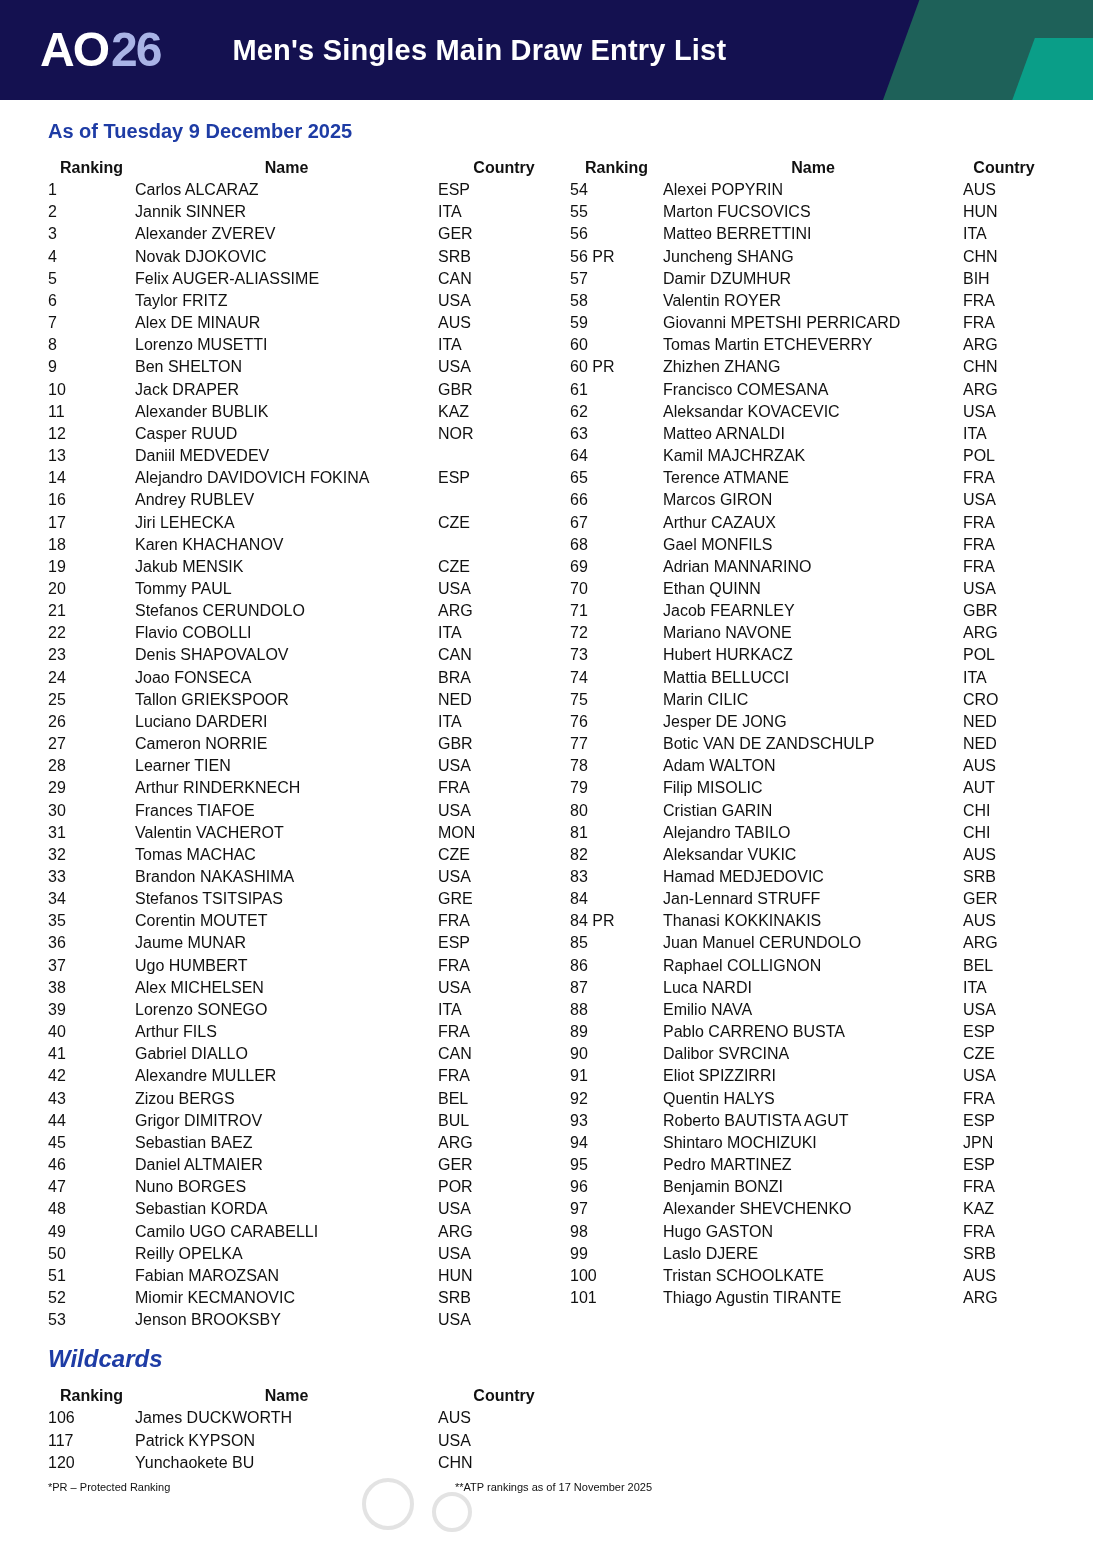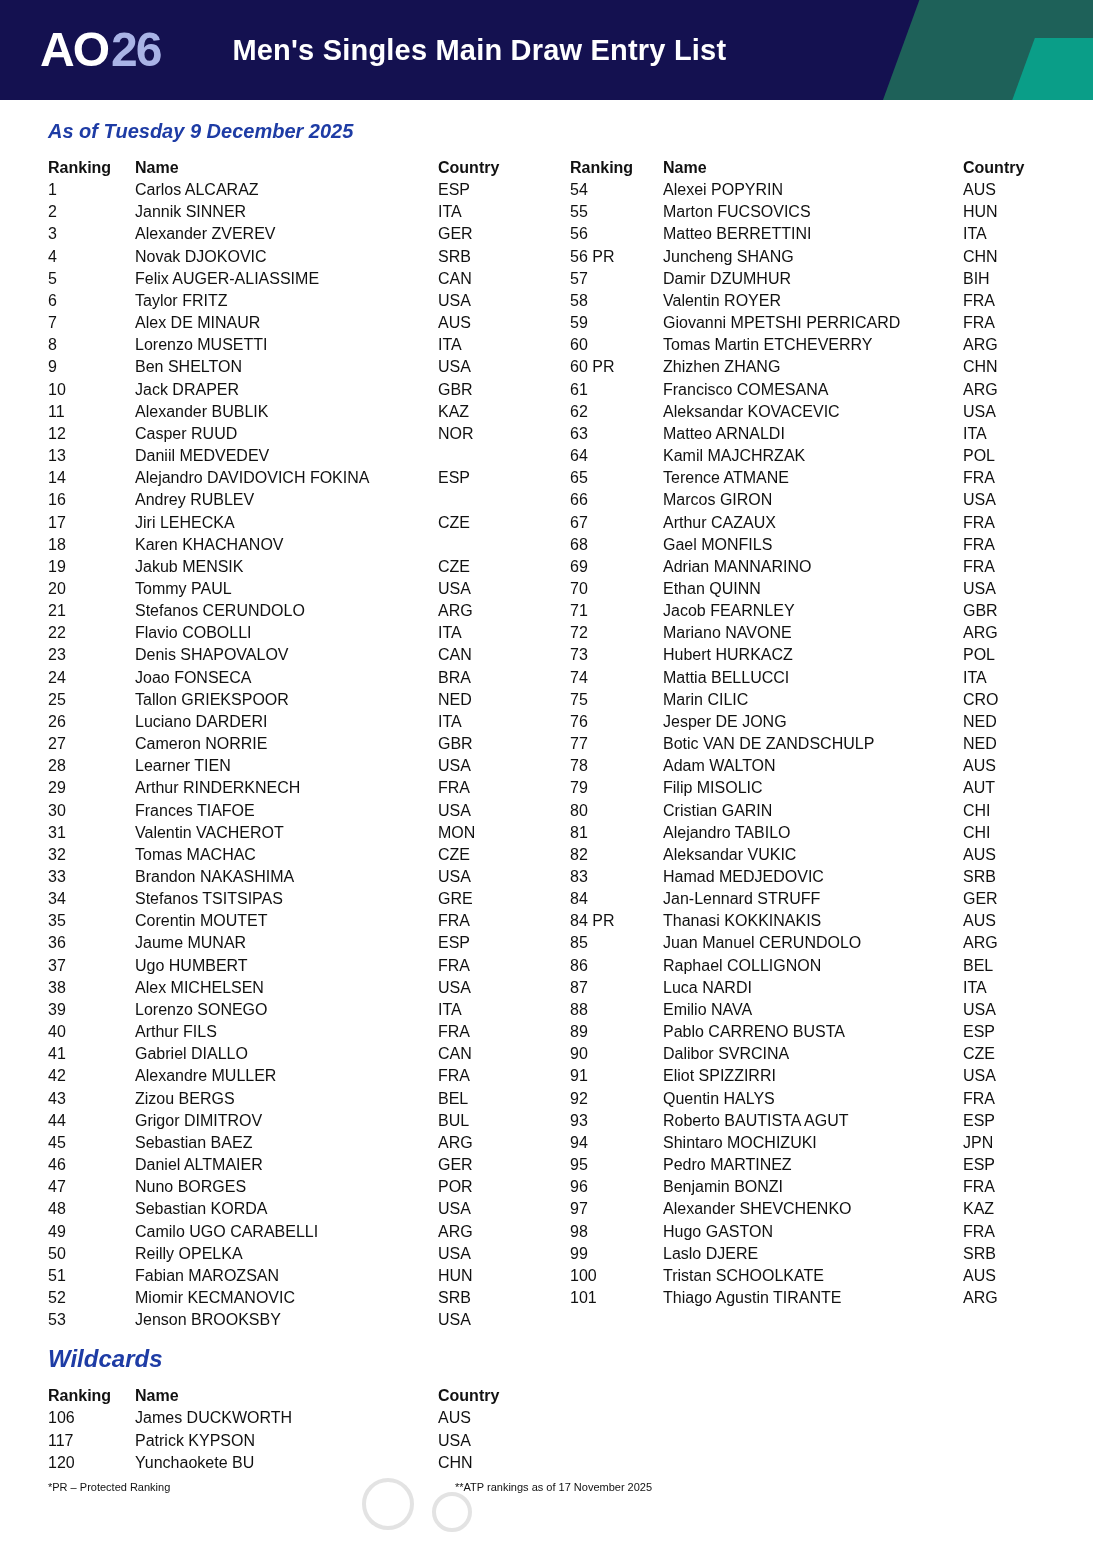--- a/index.html
+++ b/index.html
@@ -37,31 +37,30 @@
     margin-left: 72px;
     letter-spacing: 0.2px;
   }
 
   
   .content { padding: 0 48px; position: relative; z-index: 2; }
   .asof {
     color: var(--heading-blue, #1e3ca5);
     font-size: 20px;
     font-weight: bold;
-    font-style: italic;
     margin: 20px 0 14px 0;
   }
   .columns { display: flex; }
   .col-left { width: 522px; }
   .col-right { flex: 1; }
 
   .row { display: grid; line-height: 22.15px; font-size: 16px; white-space: nowrap; }
   .col-left .row, .wild-table .row { grid-template-columns: 87px 303px 1fr; }
   .col-right .row { grid-template-columns: 93px 300px 1fr; }
-  .row.head { font-weight: bold; }
+  .row.head { font-weight: bold; text-align: center; }
   .cell { white-space: nowrap; }
 
   .wildcards-title {
     color: var(--heading-blue, #1e3ca5);
     font-size: 24px;
     font-weight: bold;
     font-style: italic;
     margin: 14px 0 12px 0;
   }
   .wild-table { width: 522px; }

